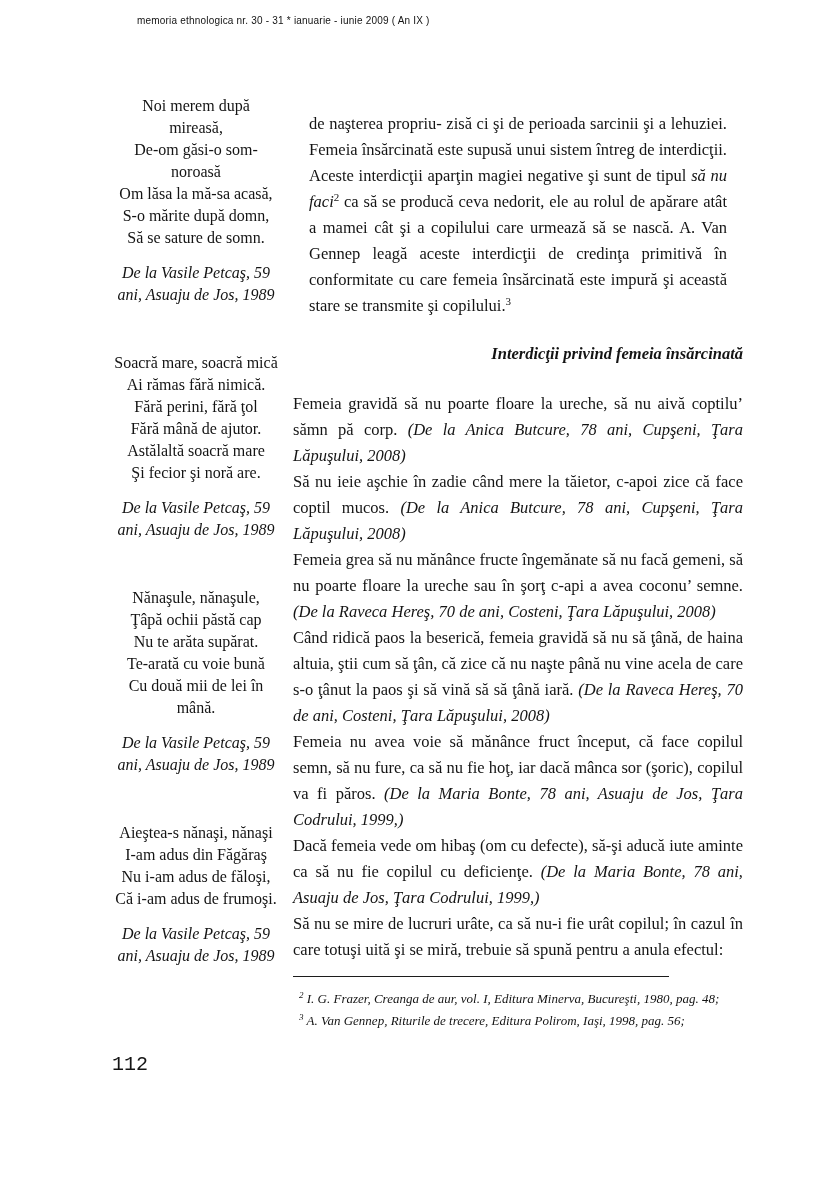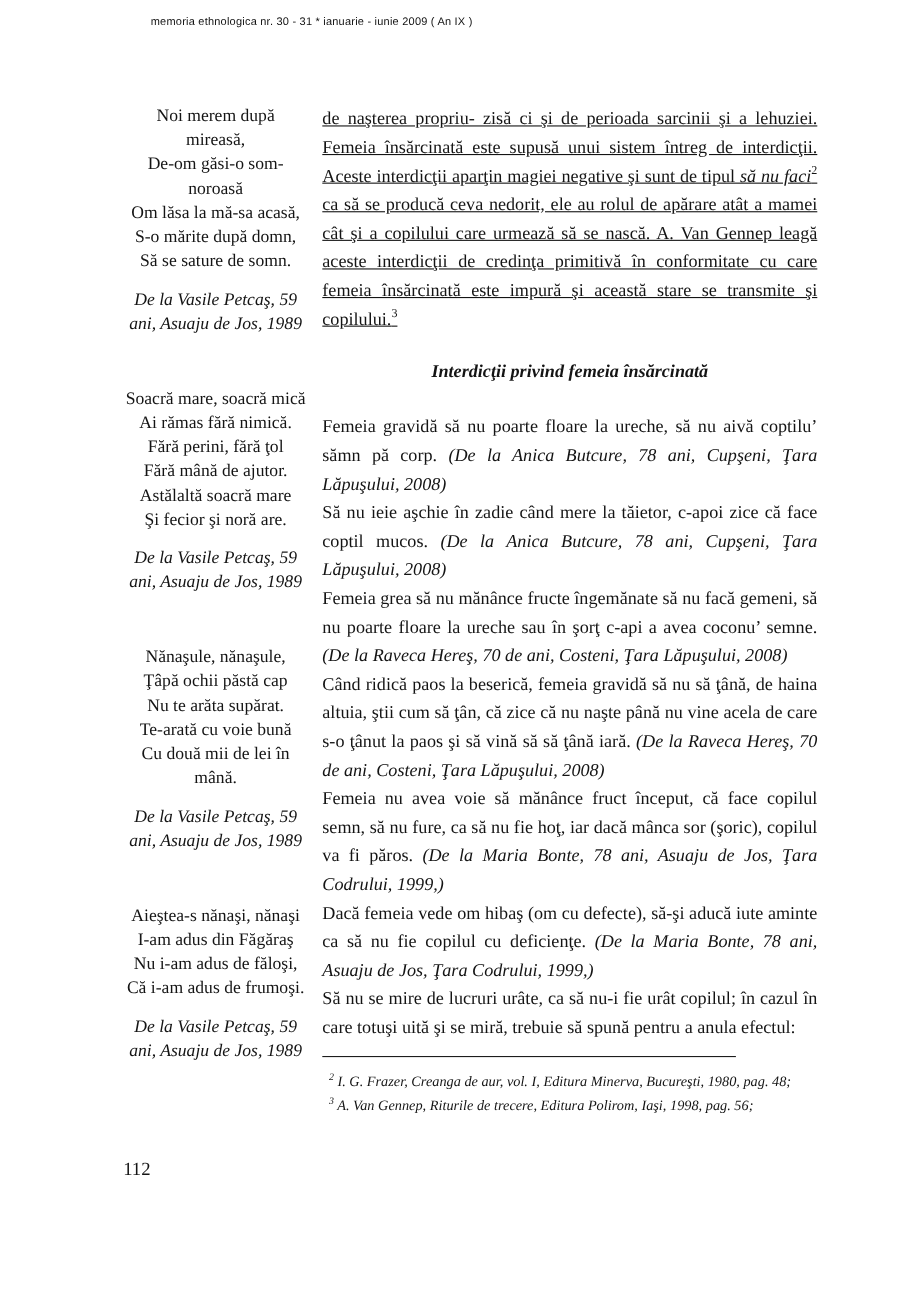--- a/index.html
+++ b/index.html
@@ -23,37 +23,37 @@
     font-size:16px;line-height:22px;
   }
   .poem{margin:0 0 46px 0;text-align:center;}
   .poem-body{white-space:pre-line;}
   .poem-attrib{white-space:pre-line;font-style:italic;margin-top:13px;}
   
   .col-right{
     position:absolute;left:293px;top:95px;width:450px;
     font-size:16.5px;line-height:26px;text-align:justify;
   }
-  .intro{margin:0;text-decoration:underline;}
+  .intro{margin:16px;}
   .intro i, .entry-source{font-style:italic;}
   sup.note{font-size:11px;line-height:0;vertical-align:super;}
   .section-heading{
     margin:22px 0 24px 0;
     font-size:16.5px;line-height:26px;
-    font-weight:bold;font-style:italic;text-align:center;
+    font-weight:bold;font-style:italic;text-align:right;
   }
   .entry{margin:0;}
   .fn-rule{
     width:376px;border:none;border-top:1.6px solid #1c1c1c;
     margin:13px 0 9px 0;
   }
   .footnotes{font-size:13px;line-height:19px;font-style:italic;text-align:left;}
   .footnote{margin:0;padding-left:6px;font-style:italic;}
   .footnote sup{font-size:9px;}
-  .pagenum{position:absolute;left:112px;top:1053px;font-size:17px;}
+  .pagenum{position:absolute;left:112px;top:1053px;font-size:20px;font-family:Liberation Mono, monospace;}
 </style>
 </head>
 <body>
 
 <div class="page">
 
   <div class="header">
     <span>memoria ethnologica nr. 30 - 31 * ianuarie - iunie 2009 ( An IX )</span>
   </div>
 

